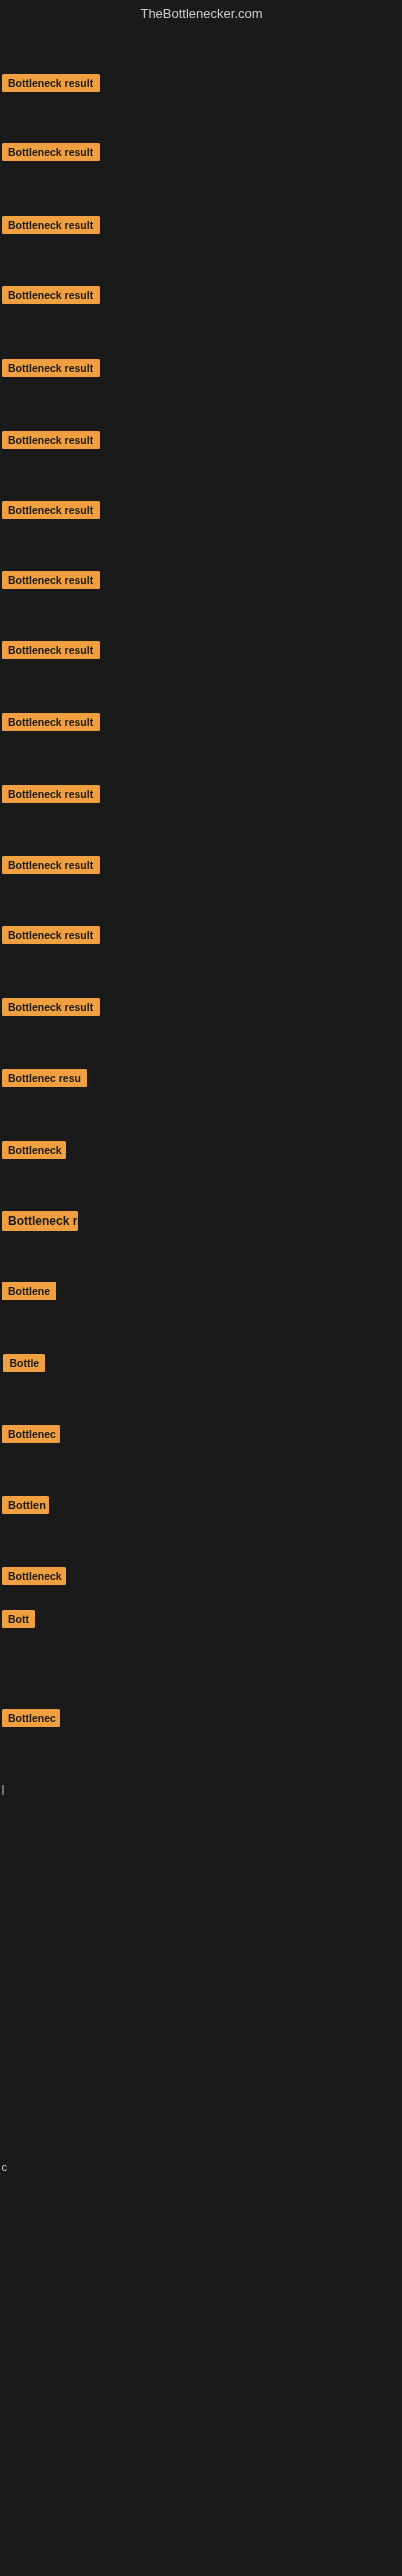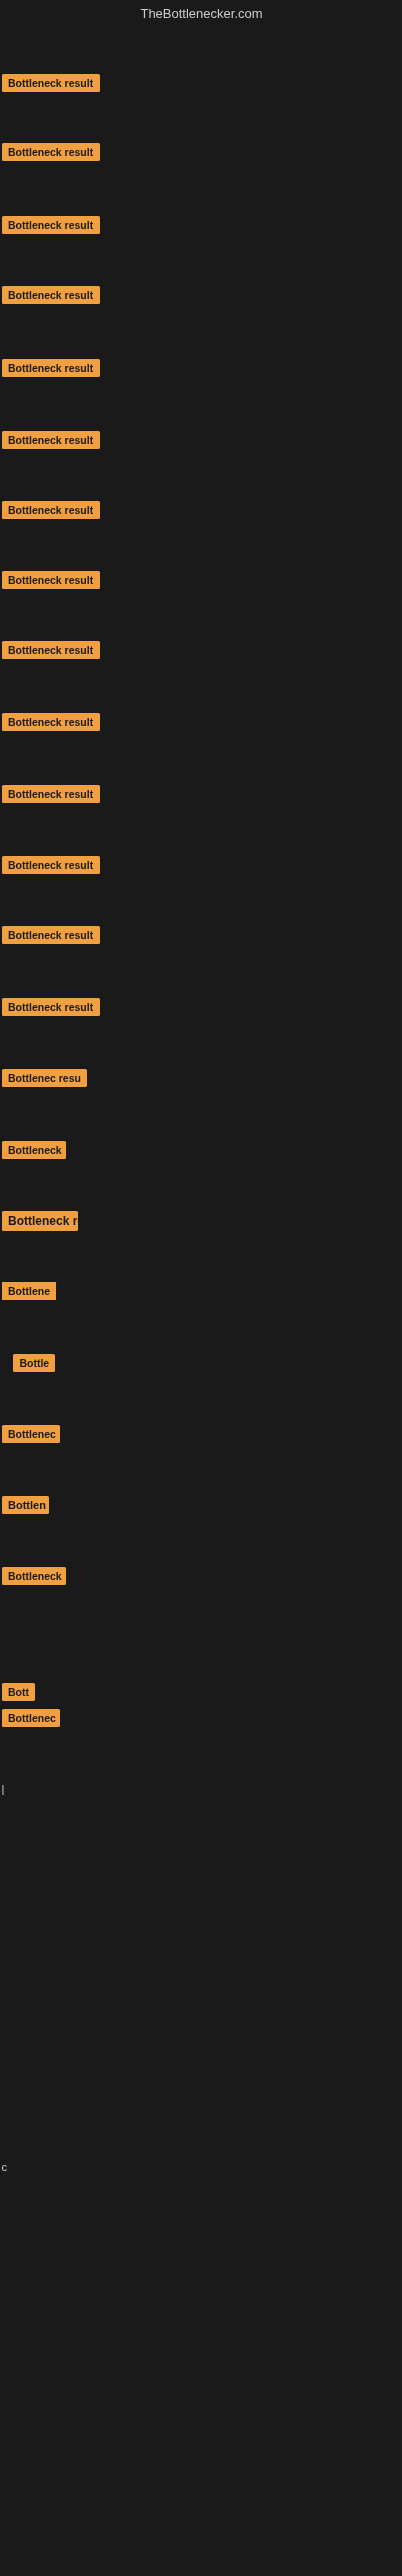--- a/index.html
+++ b/index.html
@@ -42,23 +42,23 @@
       <div style="position: absolute; top: 613px; left: 1.6px;"><span style="display: inline-block; background-color: rgb(240, 160, 64); color: rgb(26, 26, 26); font-size: 10.5px; font-weight: bold; padding: 3.2px 6.4px; border-radius: 1.6px; white-space: nowrap; overflow: hidden; max-width: 105px;">Bottleneck result</span></div>
       <div style="position: absolute; top: 685px; left: 1.6px;"><span style="display: inline-block; background-color: rgb(240, 160, 64); color: rgb(26, 26, 26); font-size: 10.5px; font-weight: bold; padding: 3.2px 6.4px; border-radius: 1.6px; white-space: nowrap; overflow: hidden; max-width: 105px;">Bottleneck result</span></div>
       <div style="position: absolute; top: 757px; left: 1.6px;"><span style="display: inline-block; background-color: rgb(240, 160, 64); color: rgb(26, 26, 26); font-size: 10.5px; font-weight: bold; padding: 3.2px 6.4px; border-radius: 1.6px; white-space: nowrap; overflow: hidden; max-width: 105px;">Bottleneck result</span></div>
       <div style="position: absolute; top: 828px; left: 1.6px;"><span style="display: inline-block; background-color: rgb(240, 160, 64); color: rgb(26, 26, 26); font-size: 10.5px; font-weight: bold; padding: 3.2px 6.4px; border-radius: 1.6px; white-space: nowrap; overflow: hidden; max-width: 105px;">Bottleneck result</span></div>
       <div style="position: absolute; top: 898px; left: 1.6px;"><span style="display: inline-block; background-color: rgb(240, 160, 64); color: rgb(26, 26, 26); font-size: 10.5px; font-weight: bold; padding: 3.2px 6.4px; border-radius: 1.6px; white-space: nowrap; overflow: hidden; max-width: 105px;">Bottleneck result</span></div>
       <div style="position: absolute; top: 970px; left: 1.6px;"><span style="display: inline-block; background-color: rgb(240, 160, 64); color: rgb(26, 26, 26); font-size: 10.5px; font-weight: bold; padding: 3.2px 6.4px; border-radius: 1.6px; white-space: nowrap; overflow: hidden; max-width: 105px;">Bottleneck result</span></div>
       <div style="position: absolute; top: 1041px; left: 1.6px;"><span style="display: inline-block; background-color: rgb(240, 160, 64); color: rgb(26, 26, 26); font-size: 10.5px; font-weight: bold; padding: 3.2px 6.4px; border-radius: 1.6px; white-space: nowrap; overflow: hidden; max-width: 89px;">Bottlenec resu</span></div>
       <div style="position: absolute; top: 1113px; left: 1.6px;"><span style="display: inline-block; background-color: rgb(240, 160, 64); color: rgb(26, 26, 26); font-size: 10.5px; font-weight: bold; padding: 3.2px 6.4px; border-radius: 1.6px; white-space: nowrap; overflow: hidden; max-width: 64px;">Bottleneck</span></div>
       <div style="position: absolute; top: 1183px; left: 1.6px;"><span style="display: inline-block; background-color: rgb(240, 160, 64); color: rgb(26, 26, 26); font-size: 12px; font-weight: bold; padding: 3.2px 6.4px; border-radius: 1.6px; white-space: nowrap; overflow: hidden; max-width: 76px;">Bottleneck re</span></div>
       <div style="position: absolute; top: 1254px; left: 1.6px;"><span style="display: inline-block; background-color: rgb(240, 160, 64); color: rgb(26, 26, 26); font-size: 10.5px; font-weight: bold; padding: 3.2px 6.4px; border-radius: 0; white-space: nowrap; overflow: hidden; max-width: 55px;">Bottlene</span></div>
-      <div style="position: absolute; top: 1326px; left: 13px;"><span style="display: inline-block; background-color: rgb(240, 160, 64); color: rgb(26, 26, 26); font-size: 10.5px; font-weight: bold; padding: 3.2px 6.4px; border-radius: 1.6px; white-space: nowrap; overflow: hidden; max-width: 42px;">Bottle</span></div>
+      <div style="position: absolute; top: 1326px; left: 3px;"><span style="display: inline-block; background-color: rgb(240, 160, 64); color: rgb(26, 26, 26); font-size: 10.5px; font-weight: bold; padding: 3.2px 6.4px; border-radius: 1.6px; white-space: nowrap; overflow: hidden; max-width: 42px;">Bottle</span></div>
       <div style="position: absolute; top: 1397px; left: 1.6px;"><span style="display: inline-block; background-color: rgb(240, 160, 64); color: rgb(26, 26, 26); font-size: 10.5px; font-weight: bold; padding: 3.2px 6.4px; border-radius: 1.6px; white-space: nowrap; overflow: hidden; max-width: 58px;">Bottlenec</span></div>
       <div style="position: absolute; top: 1468px; left: 1.6px;"><span style="display: inline-block; background-color: rgb(240, 160, 64); color: rgb(26, 26, 26); font-size: 11px; font-weight: bold; padding: 3.2px 6.4px; border-radius: 1.6px; white-space: nowrap; overflow: hidden; max-width: 47px;">Bottlen</span></div>
       <div style="position: absolute; top: 1539px; left: 1.6px;"><span style="display: inline-block; background-color: rgb(240, 160, 64); color: rgb(26, 26, 26); font-size: 10.5px; font-weight: bold; padding: 3.2px 6.4px; border-radius: 1.6px; white-space: nowrap; overflow: hidden; max-width: 64px;">Bottleneck</span></div>
-      <div style="position: absolute; top: 1655px; left: 1.6px;"><span style="display: inline-block; background-color: rgb(240, 160, 64); color: rgb(26, 26, 26); font-size: 10.5px; font-weight: bold; padding: 3.2px 6.4px; border-radius: 1.6px; white-space: nowrap; overflow: hidden; max-width: 34px;">Bott</span></div>
+      <div style="position: absolute; top: 1582px; left: 1.6px;"><span style="display: inline-block; background-color: rgb(240, 160, 64); color: rgb(26, 26, 26); font-size: 10.5px; font-weight: bold; padding: 3.2px 6.4px; border-radius: 1.6px; white-space: nowrap; overflow: hidden; max-width: 34px;">Bott</span></div>
       <div style="position: absolute; top: 1681px; left: 1.6px;"><span style="display: inline-block; background-color: rgb(240, 160, 64); color: rgb(26, 26, 26); font-size: 10.5px; font-weight: bold; padding: 3.2px 6.4px; border-radius: 1.6px; white-space: nowrap; overflow: hidden; max-width: 58px;">Bottlenec</span></div>
       <div style="position: absolute; top: 1755px; left: 1.6px; color: rgb(204, 204, 204); font-size: 11.3px;">|</div>
       <div style="position: absolute; top: 2133px; left: 1.6px; color: rgb(204, 204, 204); font-size: 11.3px;">c</div>
     </div>
 </div>
 
 
 </body></html>

